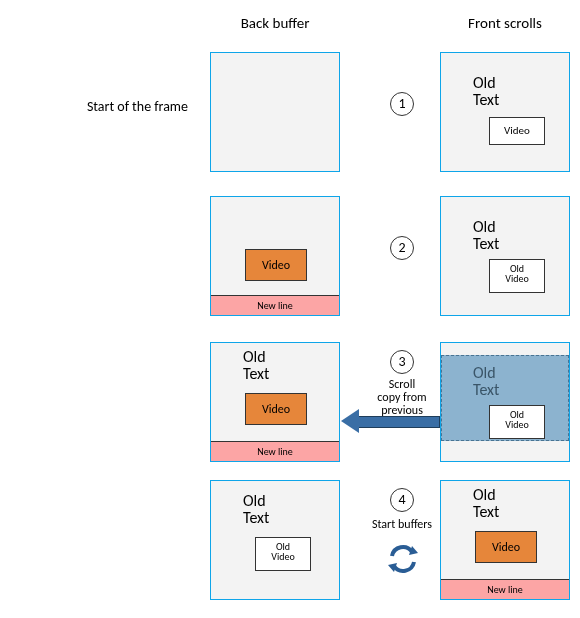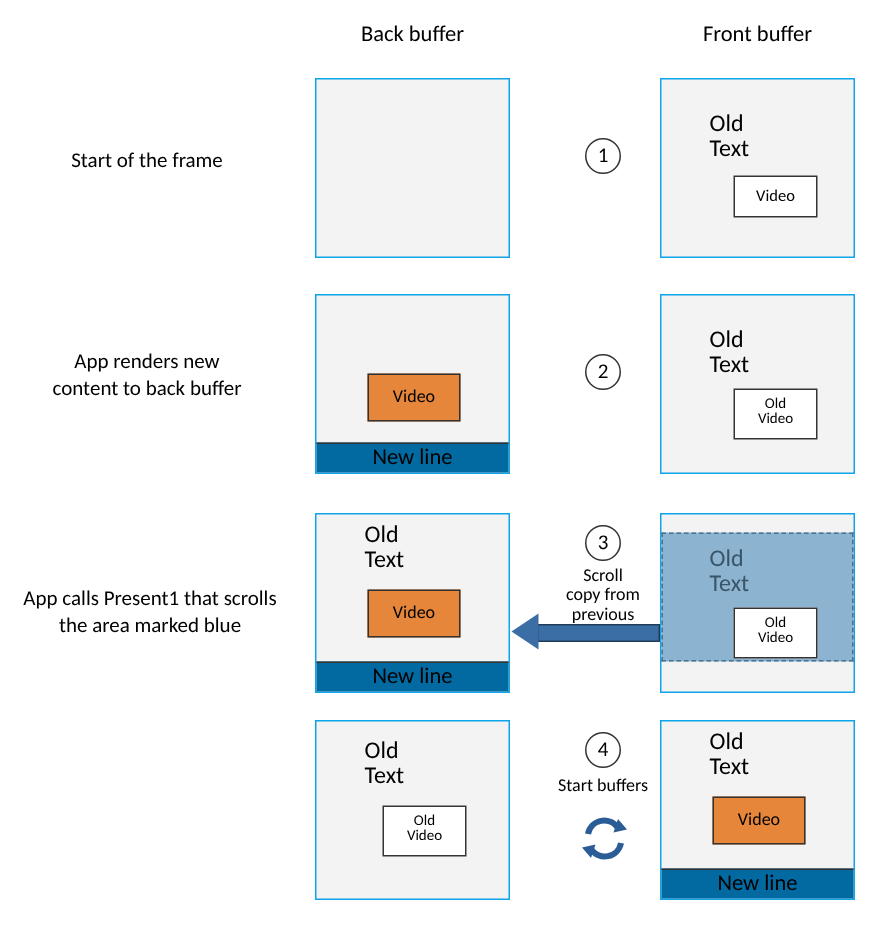--- a/index.html
+++ b/index.html
@@ -8,21 +8,21 @@
     width: 580px;
     height: 618px;
     font-family: "Segoe UI", "Calibri", Arial, sans-serif;
     background: #fff;
     color: #000;
     position: relative;
   }
   .stage { position: relative; width: 580px; height: 506px; }
   .abs { position: absolute; }
   .col-header { font-size: 15px; color: #000; text-align: center; }
-  .row-label { font-size: 14px; color: #000; text-align: center; line-height: 1.25; }
+  .row-label { font-size: 14px; color: #000; text-align: right; line-height: 1.25; }
   .buffer {
     width: 130px;
     height: 120px;
     background: #f3f3f3;
     border: 1px solid #0ea5e9;
     position: absolute;
   }
   .inner-box {
     position: absolute;
     border: 1px solid #333;
@@ -38,23 +38,23 @@
     width: 62px; height: 32px;
     background: #e6863a;
     border: 1px solid #333;
     font-size: 12px;
     line-height: 30px;
   }
   .newline-bar {
     position: absolute;
     left: 0; bottom: 0;
     width: 100%; height: 20px;
-    background: #0369a1;
+    background: #fca5a5;
     border-top: 1px solid #333;
-    font-size: 15px;
+    font-size: 10px;
     text-align: center;
     line-height: 19px;
   }
   .txt { position: absolute; font-size: 16px; line-height: 1.05; }
   .step-circle {
     width: 24px; height: 24px;
     border: 1px solid #333;
     border-radius: 50%;
     font-size: 14px;
     text-align: center;
@@ -80,53 +80,49 @@
     position: absolute;
     left: -17px; top: -7px;
   }
 </style>
 </head>
 <body>
 
 <div class="stage">
 
   <div class="abs col-header" style="left:210px; top:14px; width:130px;">Back buffer</div>
-  <div class="abs col-header" style="left:440px; top:14px; width:130px;">Front buffer</div>
+  <div class="abs col-header" style="left:440px; top:14px; width:130px;">Front scrolls</div>
 
   <div class="abs row-label" style="left:8px; top:98px; width:180px;">Start of the frame</div>
 
   <div class="buffer" style="left:210px; top:52px;"></div>
 
   <div class="abs step-circle" style="left:390px; top:92px;">1</div>
 
   <div class="buffer" style="left:440px; top:52px;">
     <div class="txt" style="left:32px; top:22px; white-space:pre;">Old
 Text</div>
     <div class="inner-box video-white" style="left:48px; top:64px;">Video</div>
   </div>
 
-  <div class="abs row-label" style="left:8px; top:232px; width:180px; white-space:pre-line;">App renders new
-content to back buffer</div>
 
   <div class="buffer" style="left:210px; top:196px;">
     <div class="inner-box video-orange" style="left:34px; top:52px;">Video</div>
     <div class="newline-bar">New line</div>
   </div>
 
   <div class="abs step-circle" style="left:390px; top:236px;">2</div>
 
   <div class="buffer" style="left:440px; top:196px;">
     <div class="txt" style="left:32px; top:22px; white-space:pre;">Old
 Text</div>
     <div class="inner-box video-white" style="left:48px; top:62px; height:34px; line-height:1.0; font-size:10px; padding-top:4px; white-space:pre;">Old
 Video</div>
   </div>
 
-  <div class="abs row-label" style="left:0px; top:390px; width:200px; white-space:pre-line;">App calls Present1 that scrolls
-the area marked blue</div>
 
   <div class="buffer" style="left:210px; top:342px;">
     <div class="txt" style="left:32px; top:6px; white-space:pre;">Old
 Text</div>
     <div class="inner-box video-orange" style="left:34px; top:50px;">Video</div>
     <div class="newline-bar">New line</div>
   </div>
 
   <div class="abs step-circle" style="left:390px; top:350px;">3</div>
   <div class="abs step-caption" style="left:362px; top:378px; width:80px; white-space:pre-line;">Scroll

